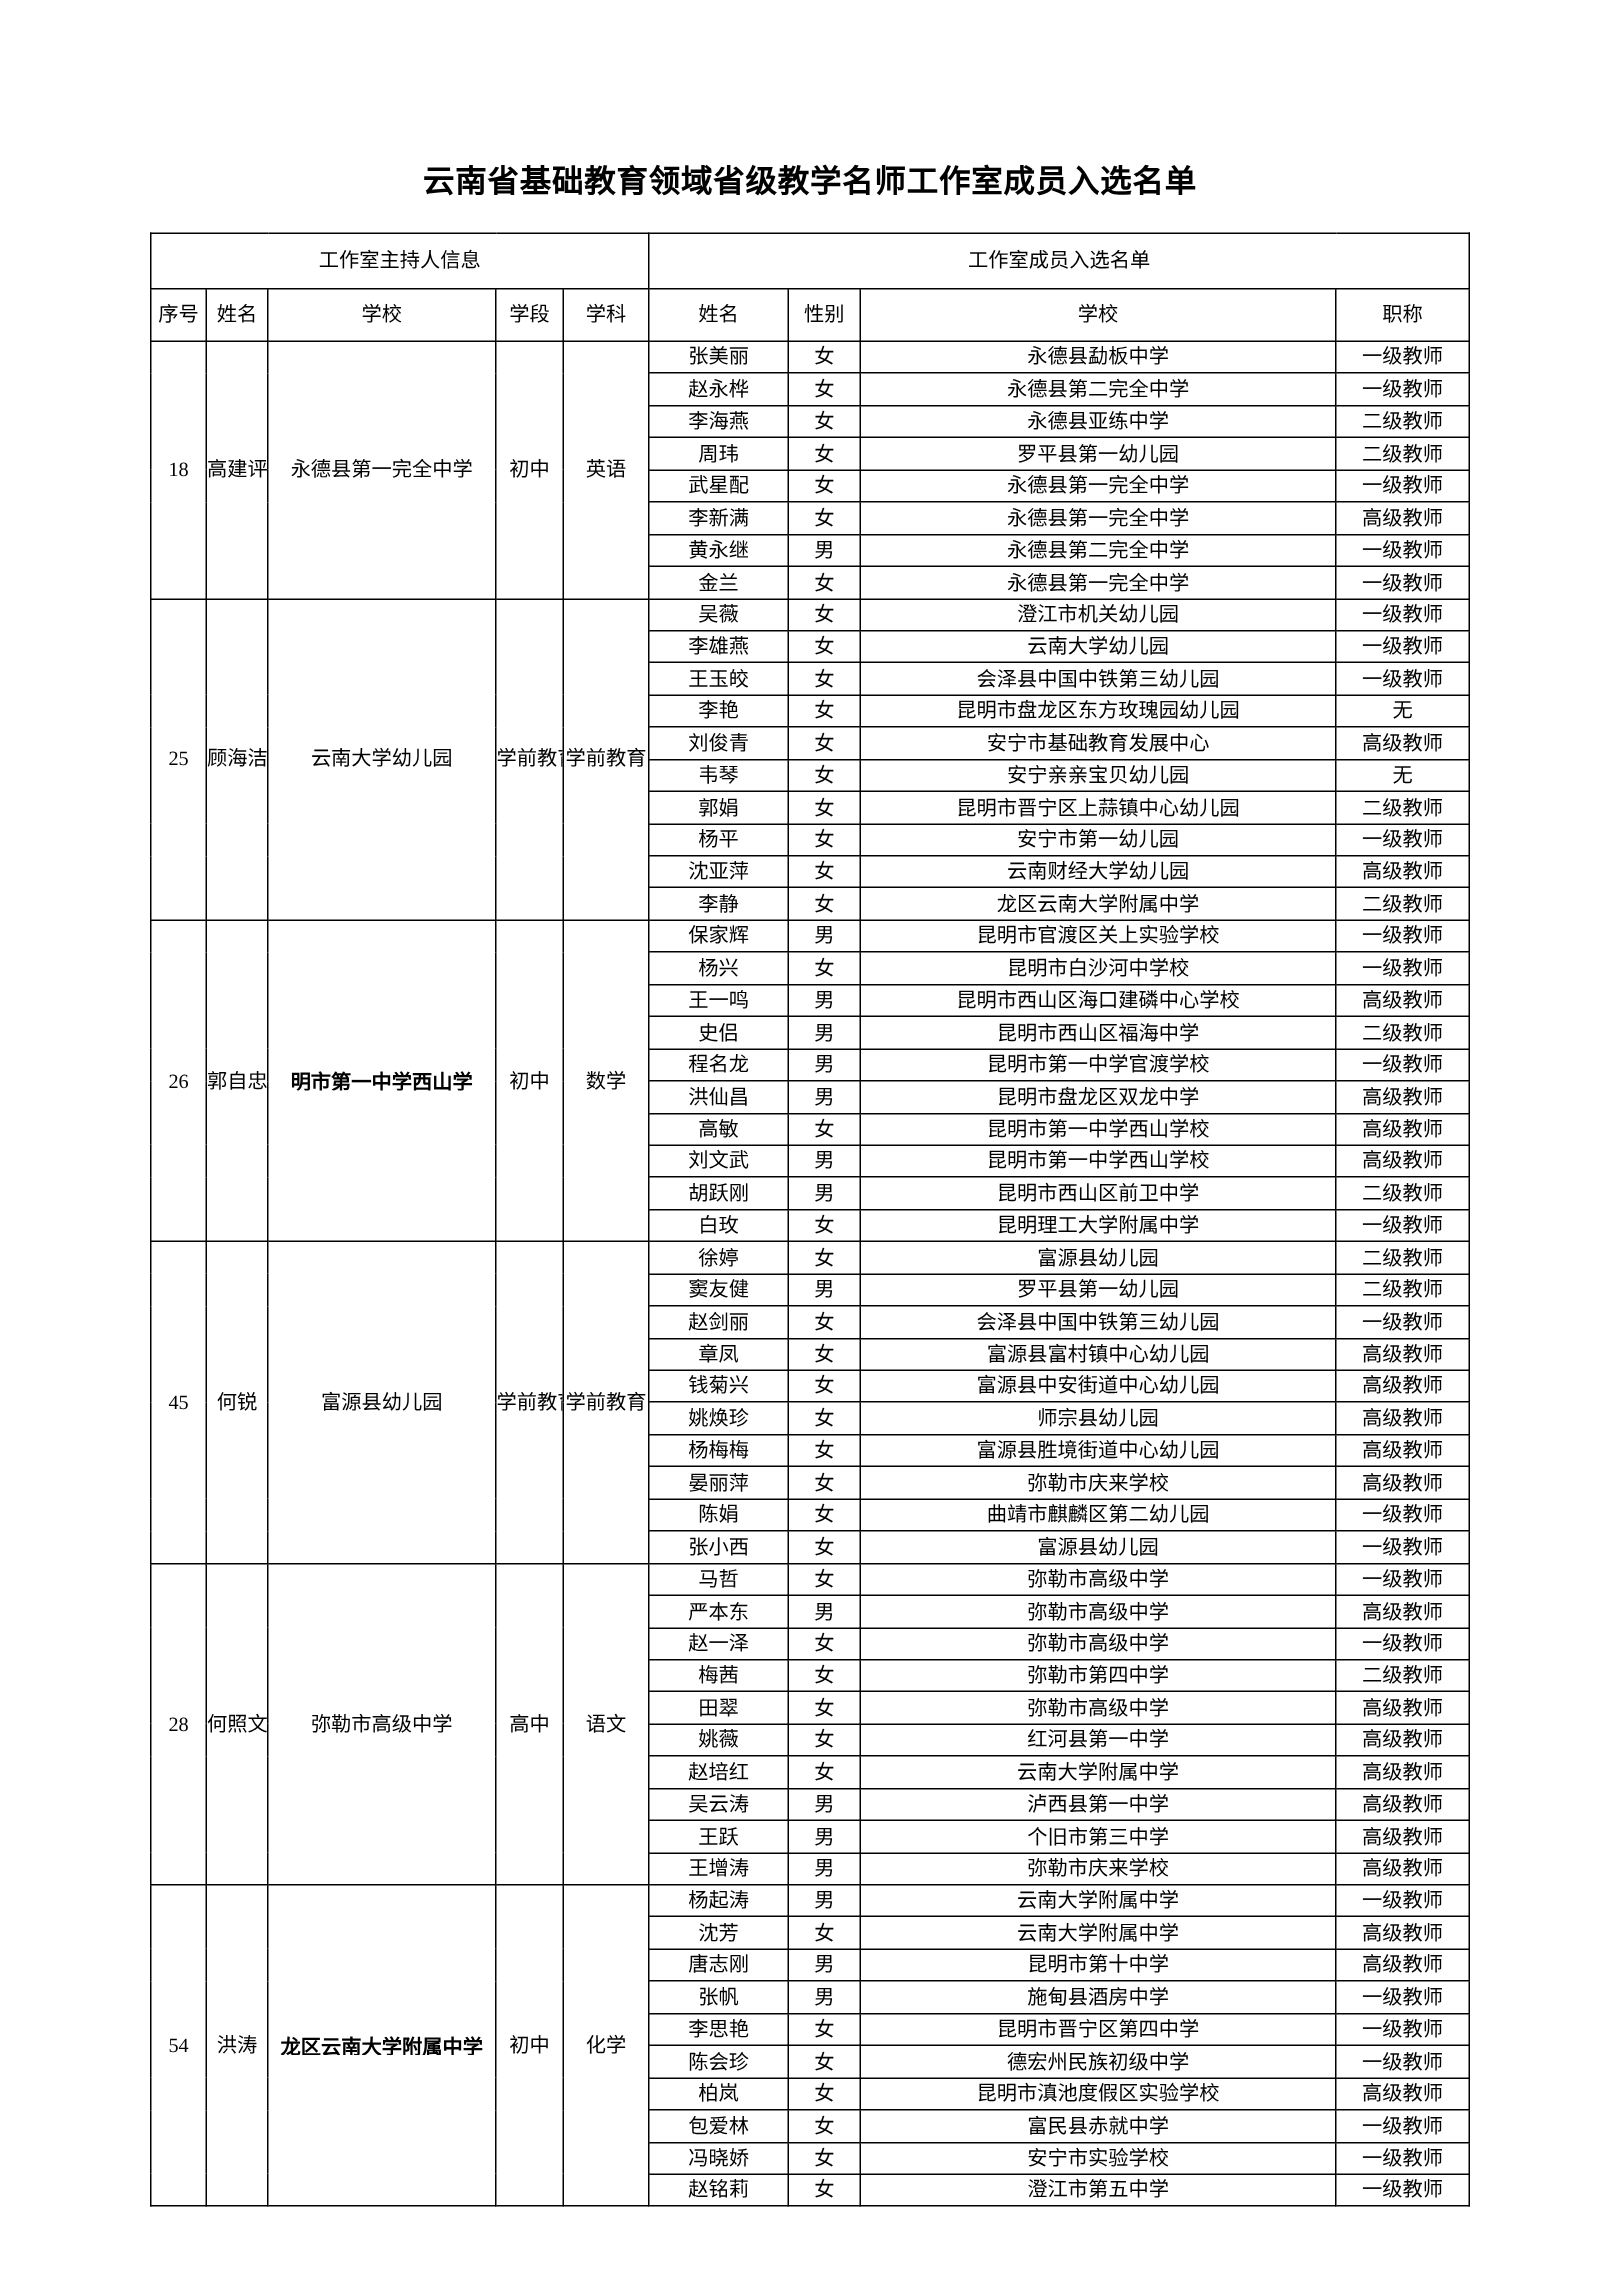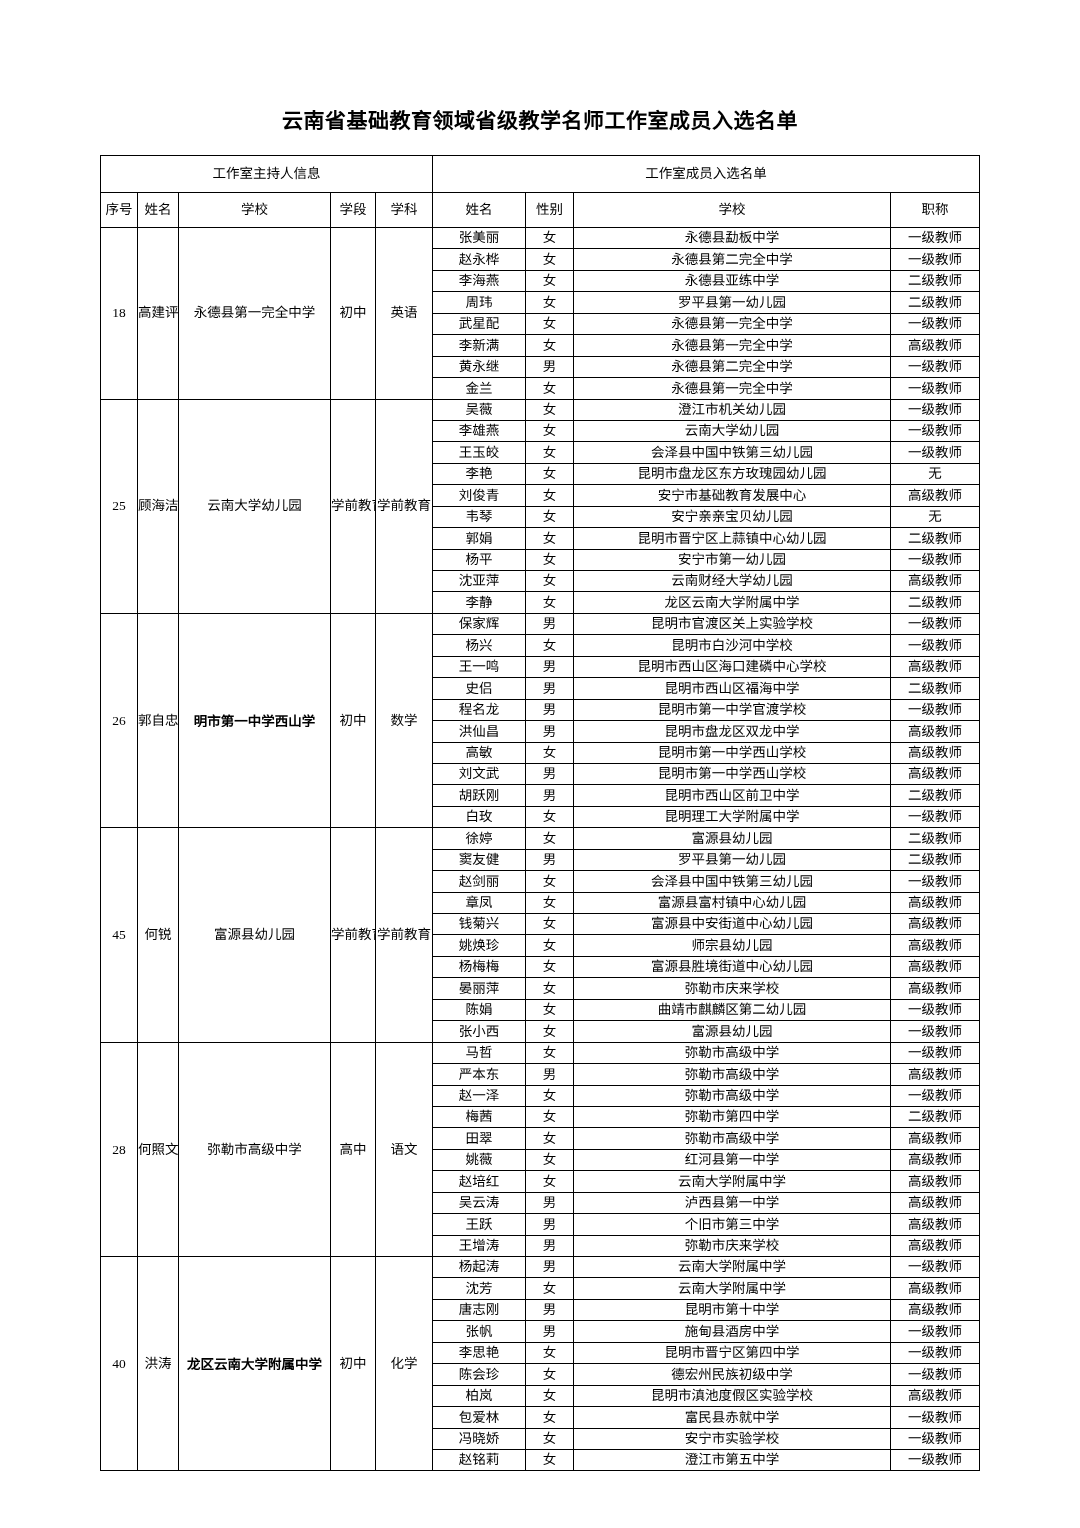--- a/index.html
+++ b/index.html
@@ -452,21 +452,21 @@
           <td class="member-cell">个旧市第三中学</td>
           <td class="member-cell">高级教师</td>
         </tr>
         <tr>
           <td class="member-cell">王增涛</td>
           <td class="member-cell">男</td>
           <td class="member-cell">弥勒市庆来学校</td>
           <td class="member-cell">高级教师</td>
         </tr>
         <tr>
-          <td class="member-cell" rowspan="10">40</td>
+          <td class="member-cell" rowspan="10">54</td>
           <td class="member-cell host-cell" rowspan="10">洪涛</td>
           <td class="member-cell host-cell" rowspan="10">
             <div class="clip-wrap">
               <span class="clip-inner">龙区云南大学附属中学</span>
             </div>
           </td>
           <td class="member-cell" rowspan="10">初中</td>
           <td class="member-cell" rowspan="10">化学</td>
           <td class="member-cell">杨起涛</td>
           <td class="member-cell">男</td>

